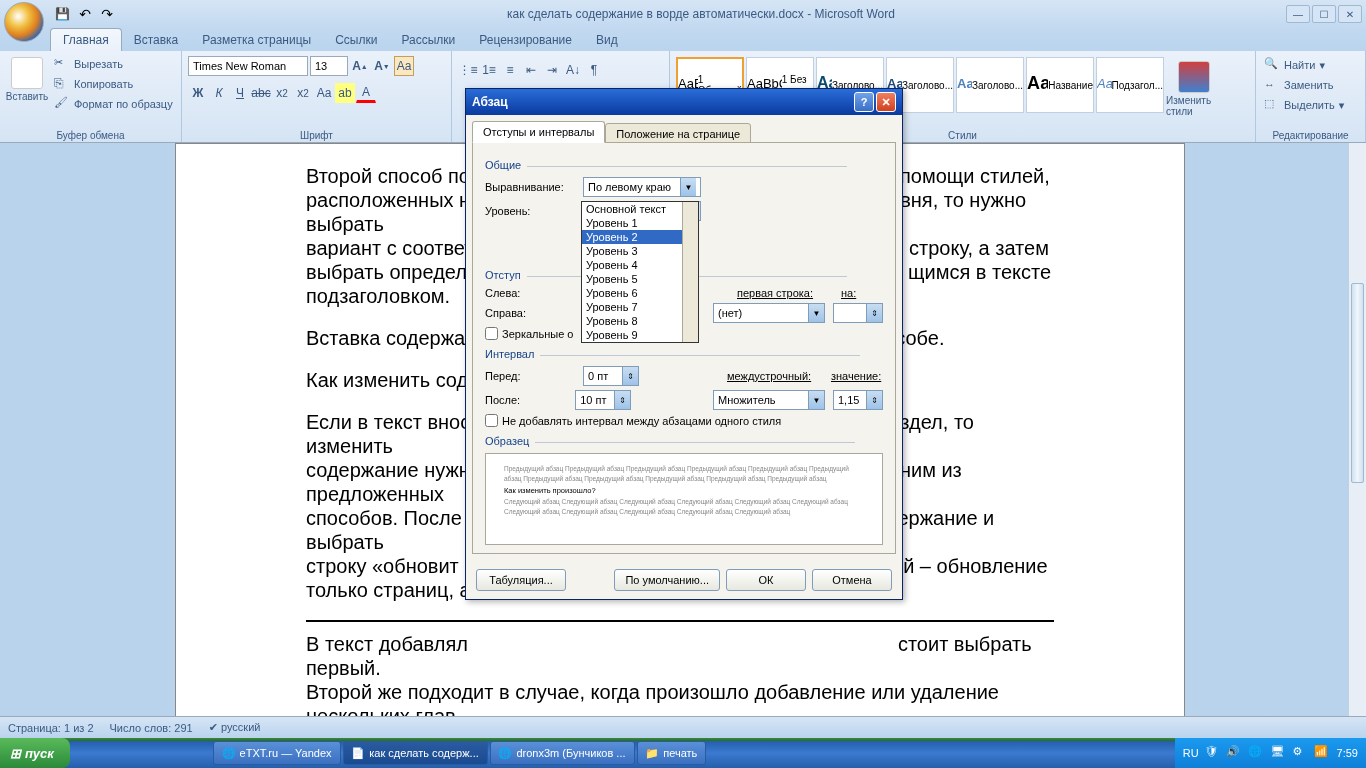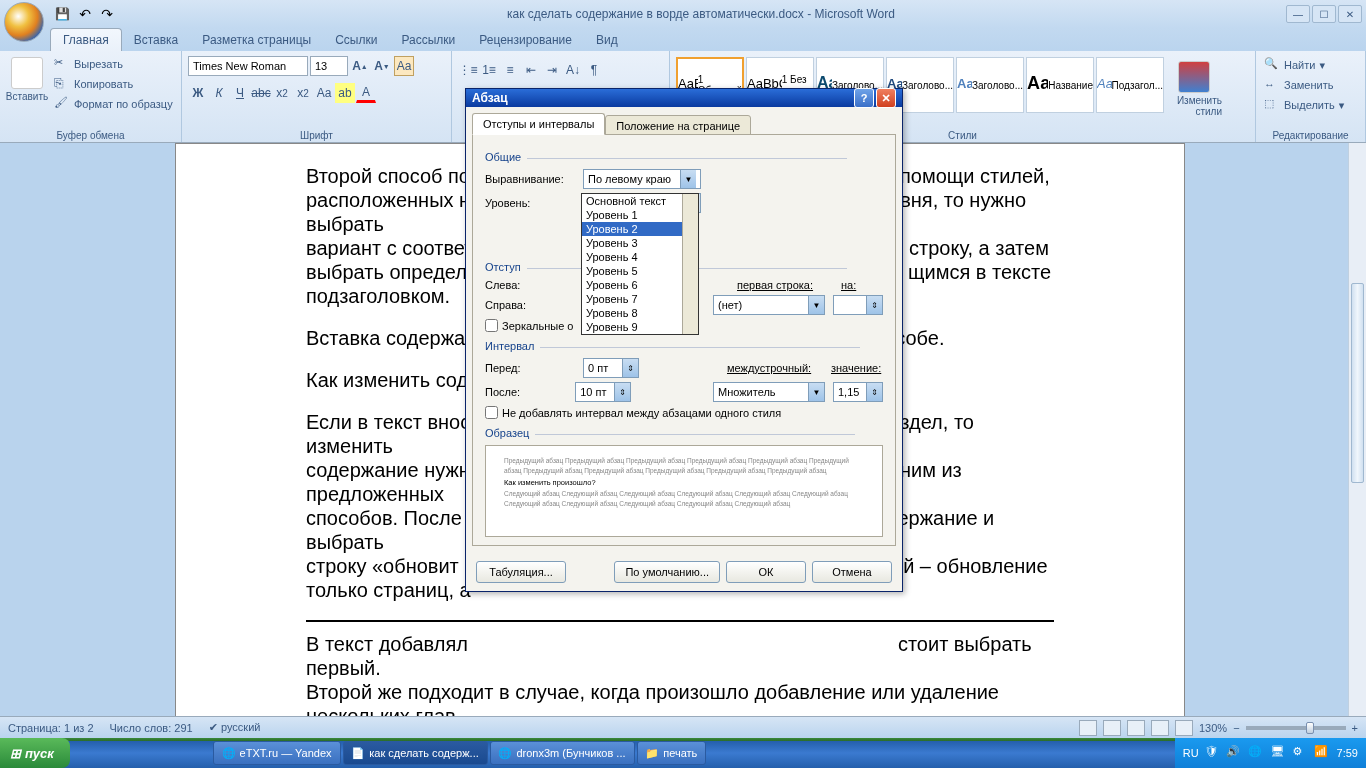--- a/index.html
+++ b/index.html
@@ -19,21 +19,21 @@
 .rtab { padding: 4px 12px; color: #3b5a82; font-size: 12px; cursor: pointer; }
 .rtab.active { background: linear-gradient(#f2f7fd, #eaf1fa); border-radius: 4px 4px 0 0; border: 1px solid #9ab; border-bottom: none; }
 
 
 .ribbon { height: 92px; background: linear-gradient(#eaf1fa, #d5e4f4); border-bottom: 1px solid #9ab; display: flex; }
 .rgroup { border-right: 1px solid #b0c8e0; padding: 2px 6px; display: flex; flex-direction: column; position: relative; }
 .rgroup-title { position: absolute; bottom: 1px; left: 0; right: 0; text-align: center; font-size: 10px; color: #3b5a82; }
 .rgroup-body { flex: 1; display: flex; gap: 4px; align-items: flex-start; }
 .big-btn { width: 42px; display: flex; flex-direction: column; align-items: center; gap: 2px; padding-top: 4px; }
 .big-btn .ico { width: 32px; height: 32px; background: #fff; border: 1px solid #ccc; border-radius: 3px; }
-.big-btn .lbl { font-size: 10px; color: #3b5a82; text-align: right; line-height: 1.1; }
+.big-btn .lbl { font-size: 10px; color: #3b5a82; text-align: left; line-height: 1.1; }
 .small-btns { display: flex; flex-direction: column; gap: 2px; padding-top: 2px; }
 .small-btn { display: flex; align-items: center; gap: 4px; font-size: 11px; color: #3b5a82; padding: 1px 2px; }
 .small-btn .ico { width: 16px; height: 16px; display: inline-block; }
 .font-row { display: flex; gap: 2px; align-items: center; }
 .font-name { width: 120px; height: 20px; border: 1px solid #9ab; background: #fff; font-size: 11px; padding: 0 4px; }
 .font-size { width: 38px; height: 20px; border: 1px solid #9ab; background: #fff; font-size: 11px; padding: 0 4px; }
 .tool-row { display: flex; gap: 1px; margin-top: 4px; }
 .tool-btn { width: 20px; height: 20px; display: flex; align-items: center; justify-content: center; font-size: 12px; color: #3b5a82; border: 1px solid transparent; }
 .styles-gallery { display: flex; gap: 2px; }
 .style-item { width: 68px; height: 56px; border: 1px solid #c0d0e0; background: #fff; display: flex; align-items: center; justify-content: center; font-size: 10px; }
@@ -45,21 +45,21 @@
 .vscroll { position: absolute; right: 0; top: 0; bottom: 18px; width: 18px; background: #e8eef6; border-left: 1px solid #c0d0e0; }
 .vscroll-thumb { position: absolute; left: 2px; right: 2px; top: 140px; height: 200px; background: linear-gradient(90deg, #d0e0f0, #f0f6fc, #d0e0f0); border: 1px solid #a0b8d0; border-radius: 2px; }
 .hscroll { position: absolute; left: 0; right: 18px; bottom: 0; height: 18px; background: #e8eef6; border-top: 1px solid #c0d0e0; }
 .page { position: absolute; left: 175px; top: 0; width: 1010px; background: #fff; border: 1px solid #888; padding: 0 130px; }
 .doc-text { font-family: 'Times New Roman', serif; font-size: 20px; line-height: 1.2; color: #000; }
 .doc-text p { margin-bottom: 18px; }
 .doc-text hr { border: none; border-top: 2px solid #000; margin: 10px 0; }
 
 
 .dialog { position: absolute; left: 465px; top: 88px; width: 438px; background: #f4f3ee; border: 1px solid #0a246a; box-shadow: 2px 2px 6px rgba(0,0,0,0.3); z-index: 100; }
-.dlg-title { height: 18px; background: linear-gradient(#2a6dd8, #0a3a9f); color: #fff; display: flex; align-items: center; padding: 0 6px; font-size: 12px; font-weight: bold; }
+.dlg-title { height: 26px; background: linear-gradient(#2a6dd8, #0a3a9f); color: #fff; display: flex; align-items: center; padding: 0 6px; font-size: 12px; font-weight: bold; }
 .dlg-title .spacer { flex: 1; }
 .dlg-title-btn { width: 20px; height: 20px; border: 1px solid #fff; border-radius: 3px; display: flex; align-items: center; justify-content: center; margin-left: 2px; font-size: 11px; font-weight: bold; }
 .dlg-help { background: linear-gradient(#6fa3e8, #3a6fc8); }
 .dlg-close { background: linear-gradient(#f08060, #d04020); }
 .dlg-tabs { display: flex; padding: 6px 6px 0; }
 .dlg-tab { padding: 4px 10px; border: 1px solid #aca899; background: #f4f3ee; font-size: 11px; border-radius: 3px 3px 0 0; position: relative; }
 .dlg-tab.active { background: #fff; border-bottom-color: #fff; z-index: 2; }
 .dlg-tab:not(.active) { background: #ece9d8; top: 2px; }
 .dlg-body { border: 1px solid #aca899; margin: 0 6px 6px; padding: 8px 12px; background: #f4f3ee; position: relative; top: -1px; }
 .dlg-section { font-size: 11px; color: #15428b; margin: 8px 0 6px; }
@@ -394,33 +394,20 @@
     <button class="dlg-btn">По умолчанию...</button>
     <button class="dlg-btn">ОК</button>
     <button class="dlg-btn">Отмена</button>
   </div>
 </div>
 
 <div class="statusbar">
   <span>Страница: 1 из 2</span>
   <span>Число слов: 291</span>
   <span>✔ <span>русский</span></span>
-  <div class="status-right">
-    <span class="view-btn"></span>
-    <span class="view-btn"></span>
-    <span class="view-btn"></span>
-    <span class="view-btn"></span>
-    <span class="view-btn"></span>
-    <span>130%</span>
-    <span>−</span>
-    <span class="zoom-track">
-        <span class="zoom-thumb"></span>
-      </span>
-    <span>+</span>
-  </div>
 </div>
 
 <div class="taskbar">
   <div class="start-btn">⊞ <span>пуск</span></div>
   <div class="quick-launch">
     <span class="ql-ico"></span>
     <span class="ql-ico"></span>
     <span class="ql-ico"></span>
     <span class="ql-ico"></span>
     <span class="ql-ico"></span>

